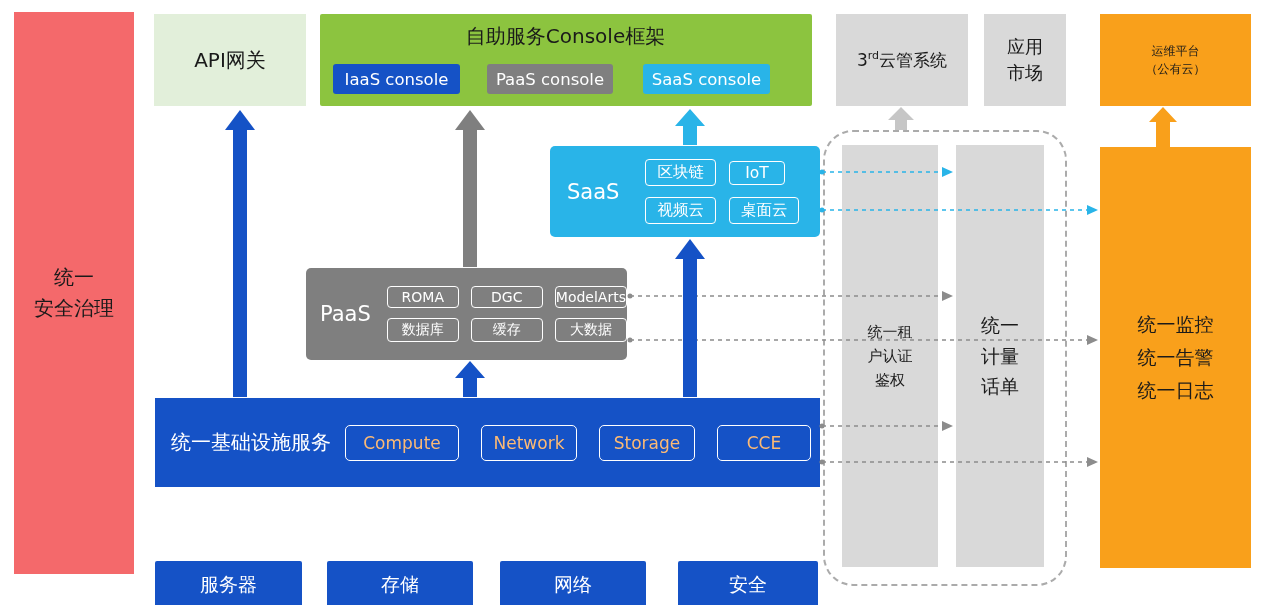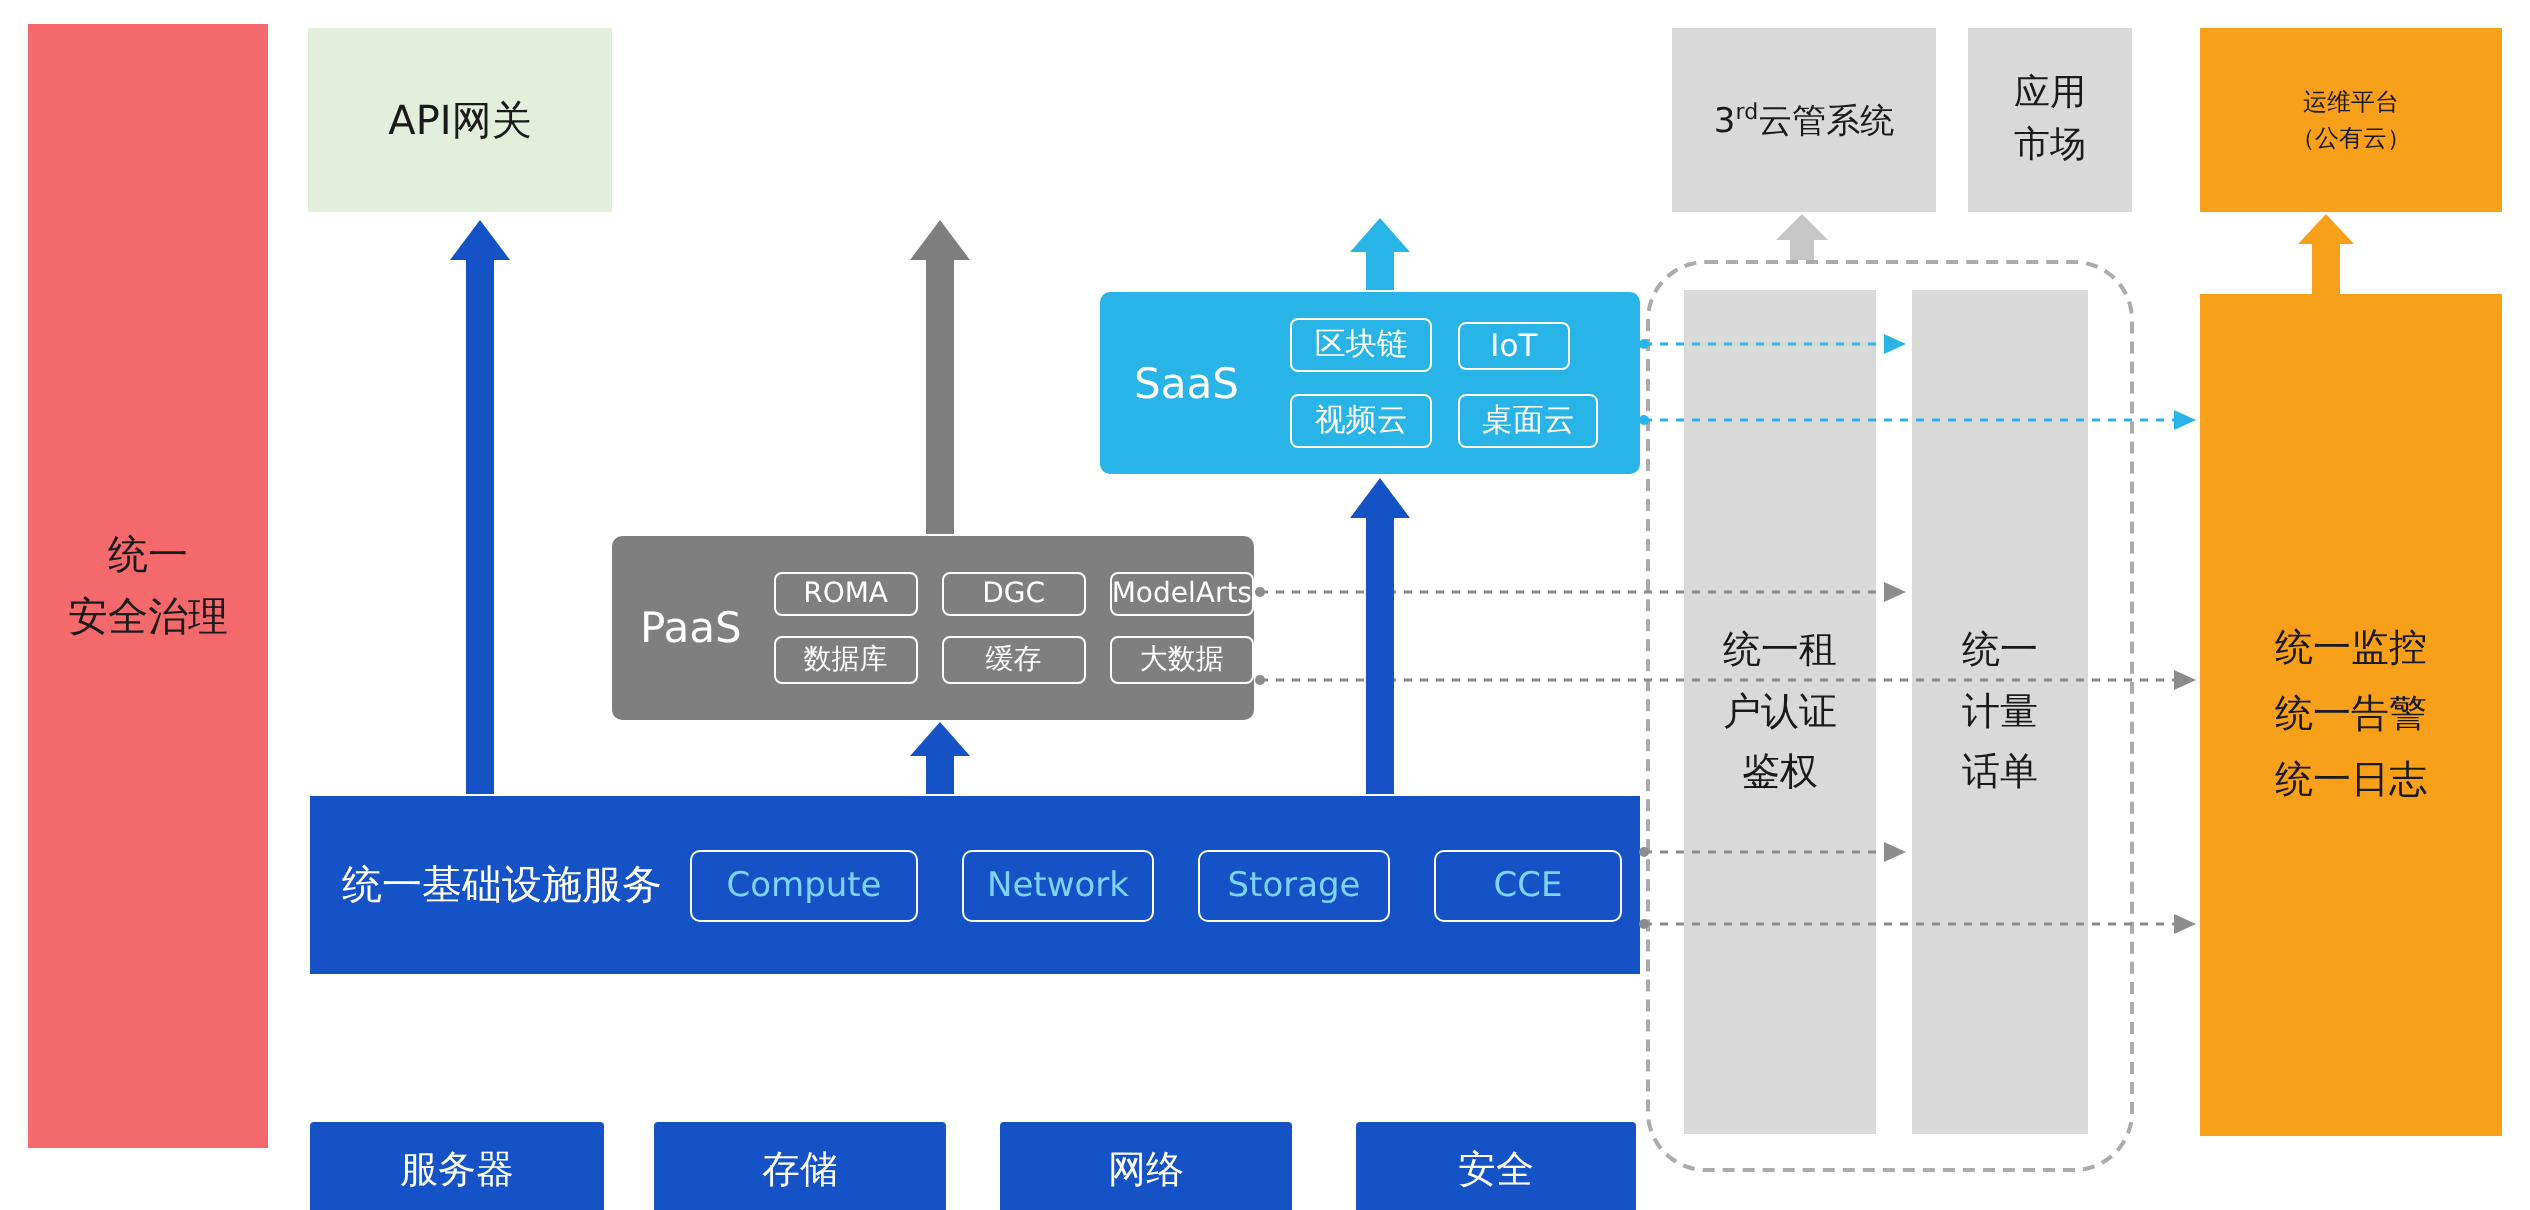--- a/index.html
+++ b/index.html
@@ -35,50 +35,58 @@
 
   
   .paas-box { left:306px; top:268px; width:321px; height:92px; background:#7f7f7f; border-radius:5px; justify-content:flex-start; padding-left:14px; }
   .paas-grid { margin-left:16px; display:grid; grid-template-columns:auto auto auto; gap:10px 12px; align-items:center; }
   .paas-chip { font-size:14px; padding:2px 6px; min-width:72px; width:100%; }
 
   
   .iaas-bar { left:155px; top:398px; width:665px; height:89px; background:#1552c6; justify-content:flex-start; padding-left:16px; }
   .iaas-label { color:#fff; font-size:20px; }
   .iaas-chips { display:flex; margin-left:14px; gap:22px; align-items:center; }
-  .iaas-chip { border:1.5px solid #fff; border-radius:5px; color:#7dd3fc; font-size:17px; height:36px; display:flex; align-items:center; justify-content:center; white-space:nowrap; }
+  .iaas-chip { border:1.5px solid #fff; border-radius:5px; color:#fdba74; font-size:17px; height:36px; display:flex; align-items:center; justify-content:center; white-space:nowrap; }
   .iaas-chip.c1 { width:114px; } .iaas-chip.c2 { width:96px; } .iaas-chip.c3 { width:96px; } .iaas-chip.c4 { width:94px; }
 
   
   .hw { background:#1552c6; color:#fff; font-size:19px; border-radius:2px;margin-top:47px; }
   .hw1 { left:155px; top:514px; width:147px; height:47px; }
   .hw2 { left:327px; top:514px; width:146px; height:47px; }
   .hw3 { left:500px; top:514px; width:146px; height:47px; }
   .hw4 { left:678px; top:514px; width:140px; height:47px; }
 
   
   .dashed-wrap { left:823px; top:130px; width:244px; height:456px; border:2px dashed #ababab; border-radius:30px; }
-  .auth-col { left:842px; top:145px; width:96px; height:422px; background:#d9d9d9; font-size:19px; line-height:1.6; }
+  .auth-col { left:842px; top:145px; width:96px; height:422px; background:#d9d9d9; font-size:15px; line-height:1.6; }
   .meter-col { left:956px; top:145px; width:88px; height:422px; background:#d9d9d9; font-size:19px; line-height:1.6; }
   .monitor-bar { left:1100px; top:147px; width:151px; height:421px; background:#f9a01b; font-size:19px; line-height:1.75; }
 </style>
 </head>
 <body>
 
 <div class="canvas">
 
   <div class="box red-bar">
     <span class="pre">统一
 安全治理</span>
   </div>
 
   <div class="box api-box">
     <span>API网关</span>
   </div>
 
+  <div class="box console-box">
+    <div class="console-title">自助服务Console框架</div>
+    <div class="console-chips">
+      <div class="console-chip chip-iaas">IaaS console</div>
+      <div class="console-chip chip-paas">PaaS console</div>
+      <div class="console-chip chip-saas">SaaS console</div>
+    </div>
+  </div>
 
   <div class="box third-box">
     <span><span>3</span><sup>rd</sup><span>云管系统</span></span>
   </div>
 
   <div class="box market-box">
     <span class="pre">应用
 市场</span>
   </div>
 

